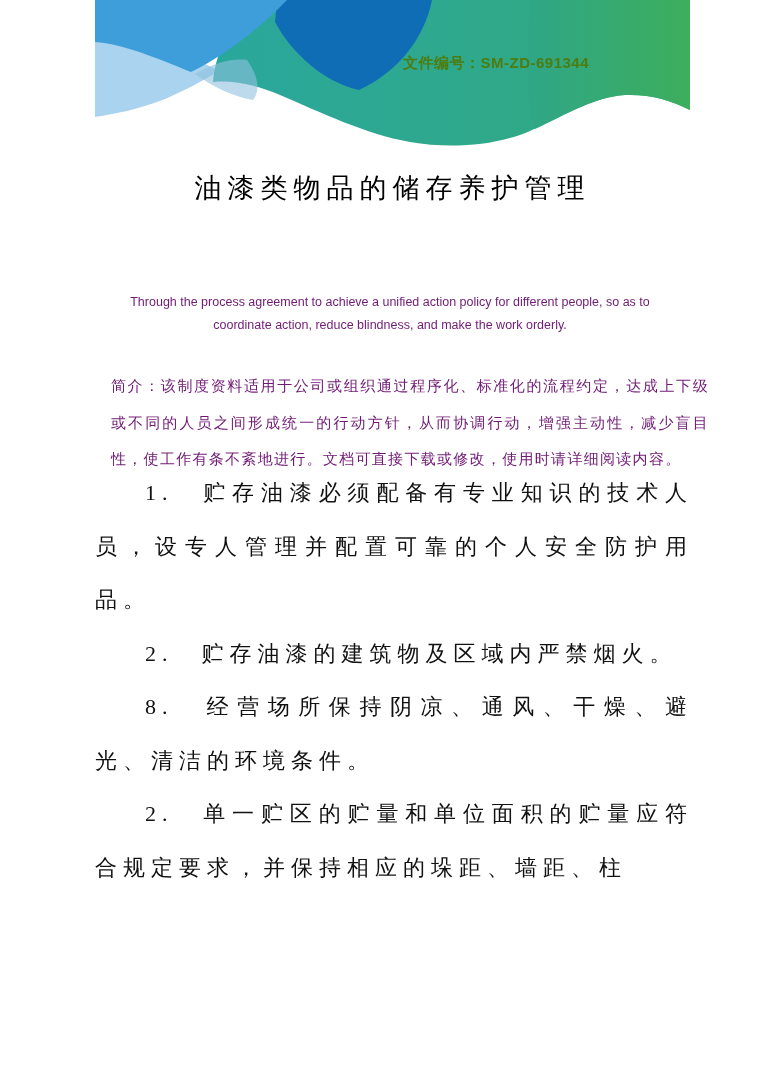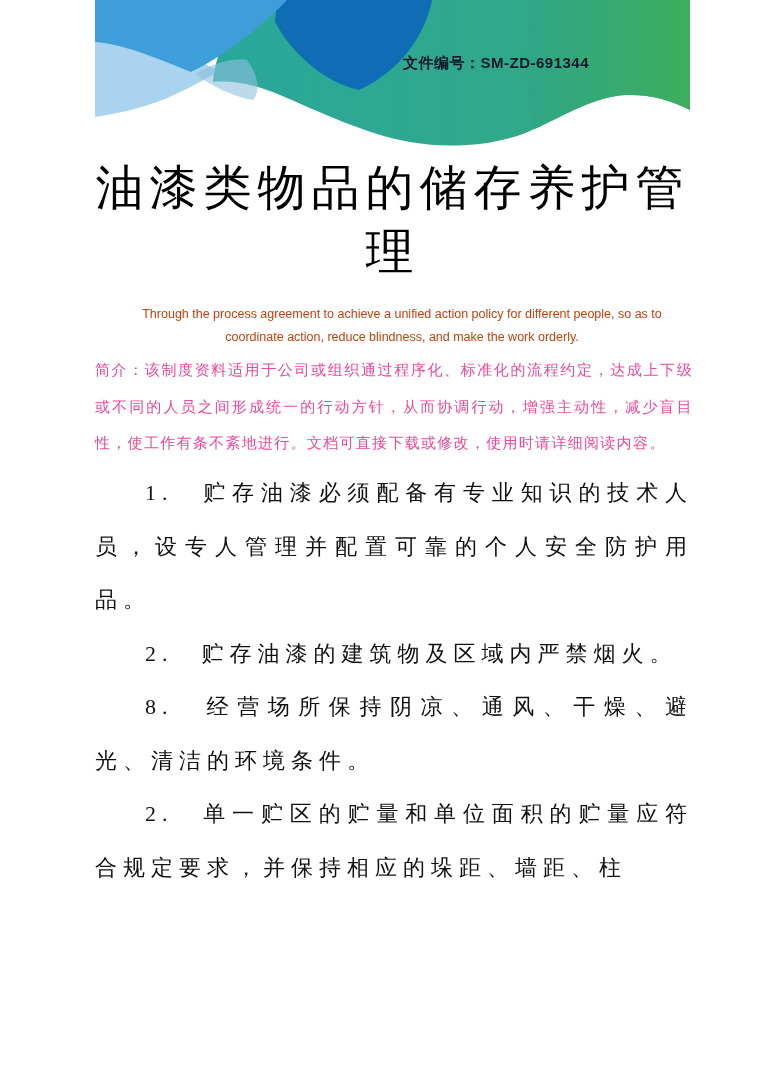--- a/index.html
+++ b/index.html
@@ -7,41 +7,41 @@
     width: 763px; height: 1080px;
     font-family: "Liberation Serif", "DejaVu Serif", serif;
     overflow: hidden;
   }
   .page { position: relative; width: 763px; height: 1080px; background: #ffffff; overflow: hidden; }
 
   .banner { position: absolute; left: 95px; top: 0; width: 595px; height: 146px; }
   .banner svg { display: block; }
   .doc-number {
     position: absolute; left: 308px; top: 54px;
-    color: #0f172a; font-family: "Liberation Sans", "DejaVu Sans", sans-serif;
+    color: #4d7c0f; font-family: "Liberation Sans", "DejaVu Sans", sans-serif;
     font-weight: bold; font-size: 15px; letter-spacing: 0.5px; white-space: nowrap;
   }
 
   .title {
     position: absolute; left: 95px; top: 156px; width: 595px; margin: 0;
-    text-align: center; font-size: 48px; line-height: 64px;
+    text-align: center; font-size: 27px; line-height: 64px;
     letter-spacing: 6px; font-weight: 400; color: #000000;
   }
   .title-line { display: block; }
 
   .subtitle {
-    position: absolute; left: 110px; top: 291px; width: 560px; margin: 12px;
+    position: absolute; left: 110px; top: 291px; width: 560px; margin: 0;
     text-align: center; font-family: "Liberation Sans", "DejaVu Sans", sans-serif;
-    font-size: 12.5px; line-height: 23px; color: #c2410c;
+    font-size: 12.5px; line-height: 23px; color: #701a75;
   }
 
   .intro {
-    position: absolute; left: 95px; top: 352px; width: 598px; margin: 0;
+    position: absolute; left: 95px; top: 352px; width: 598px; margin: 16px;
     font-size: 15px; line-height: 36.5px; letter-spacing: 1.3px;
-    color: #ec4899; text-align: justify;
+    color: #701a75; text-align: justify;
   }
 
   .rules { position: absolute; left: 95px; top: 466px; width: 598px; }
   .rules p {
     margin: 0; font-size: 22px; line-height: 53.5px; letter-spacing: 6px;
     color: #111111; text-indent: 50px; text-align: justify;
   }
 </style>
 </head>
 <body>

